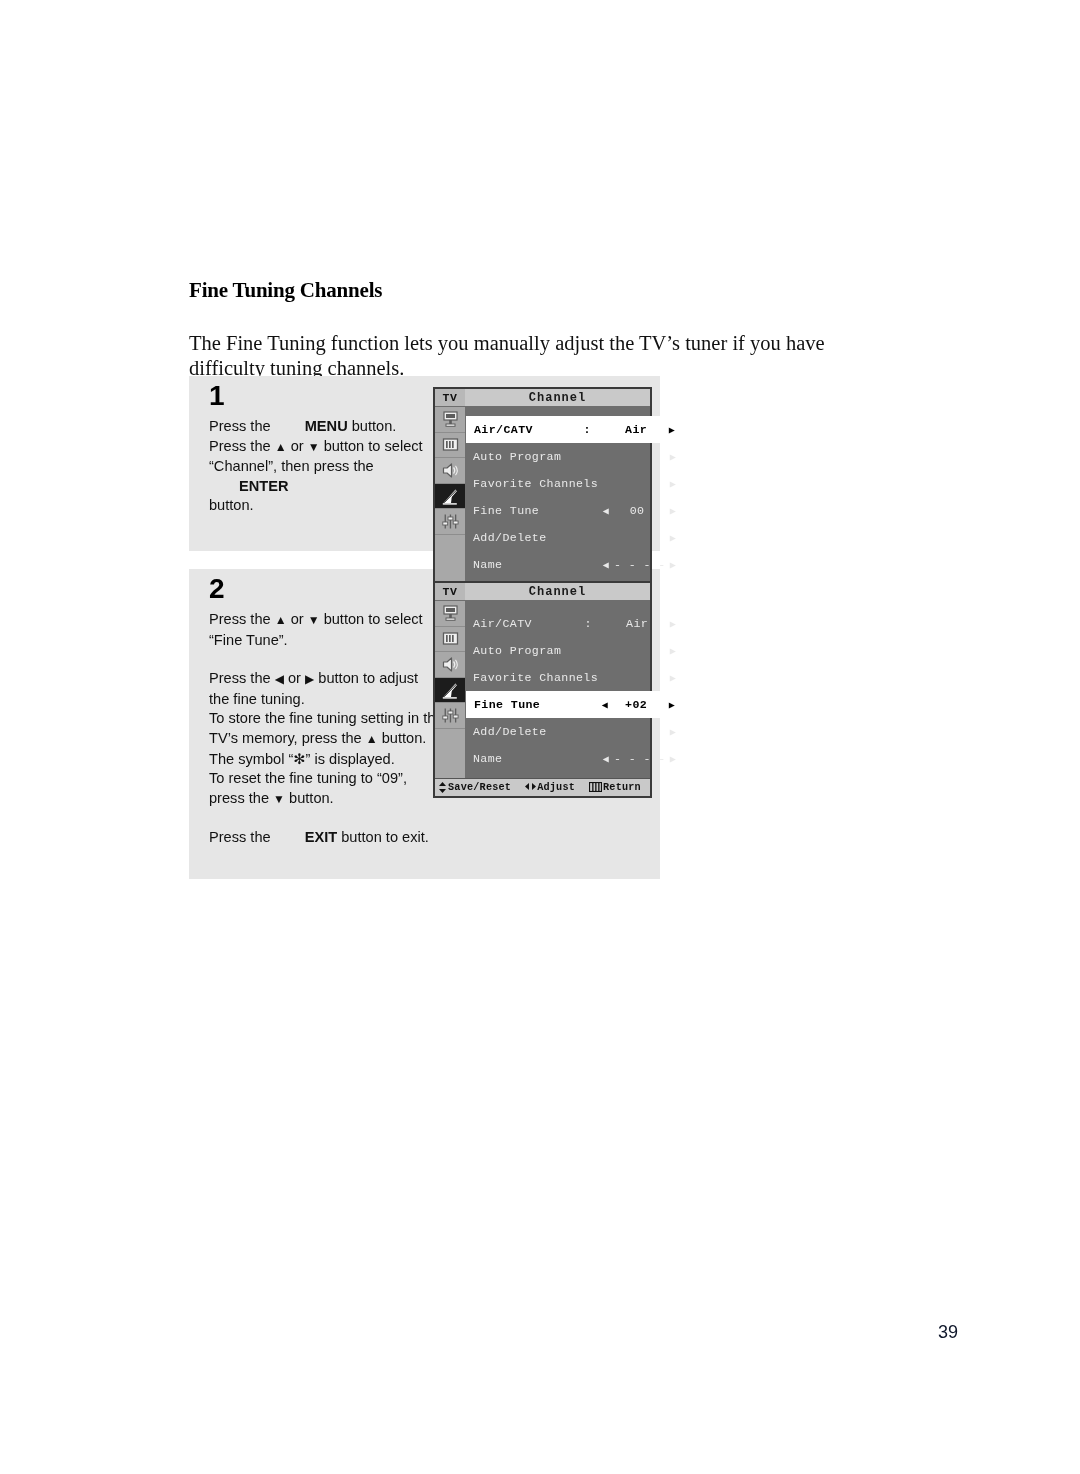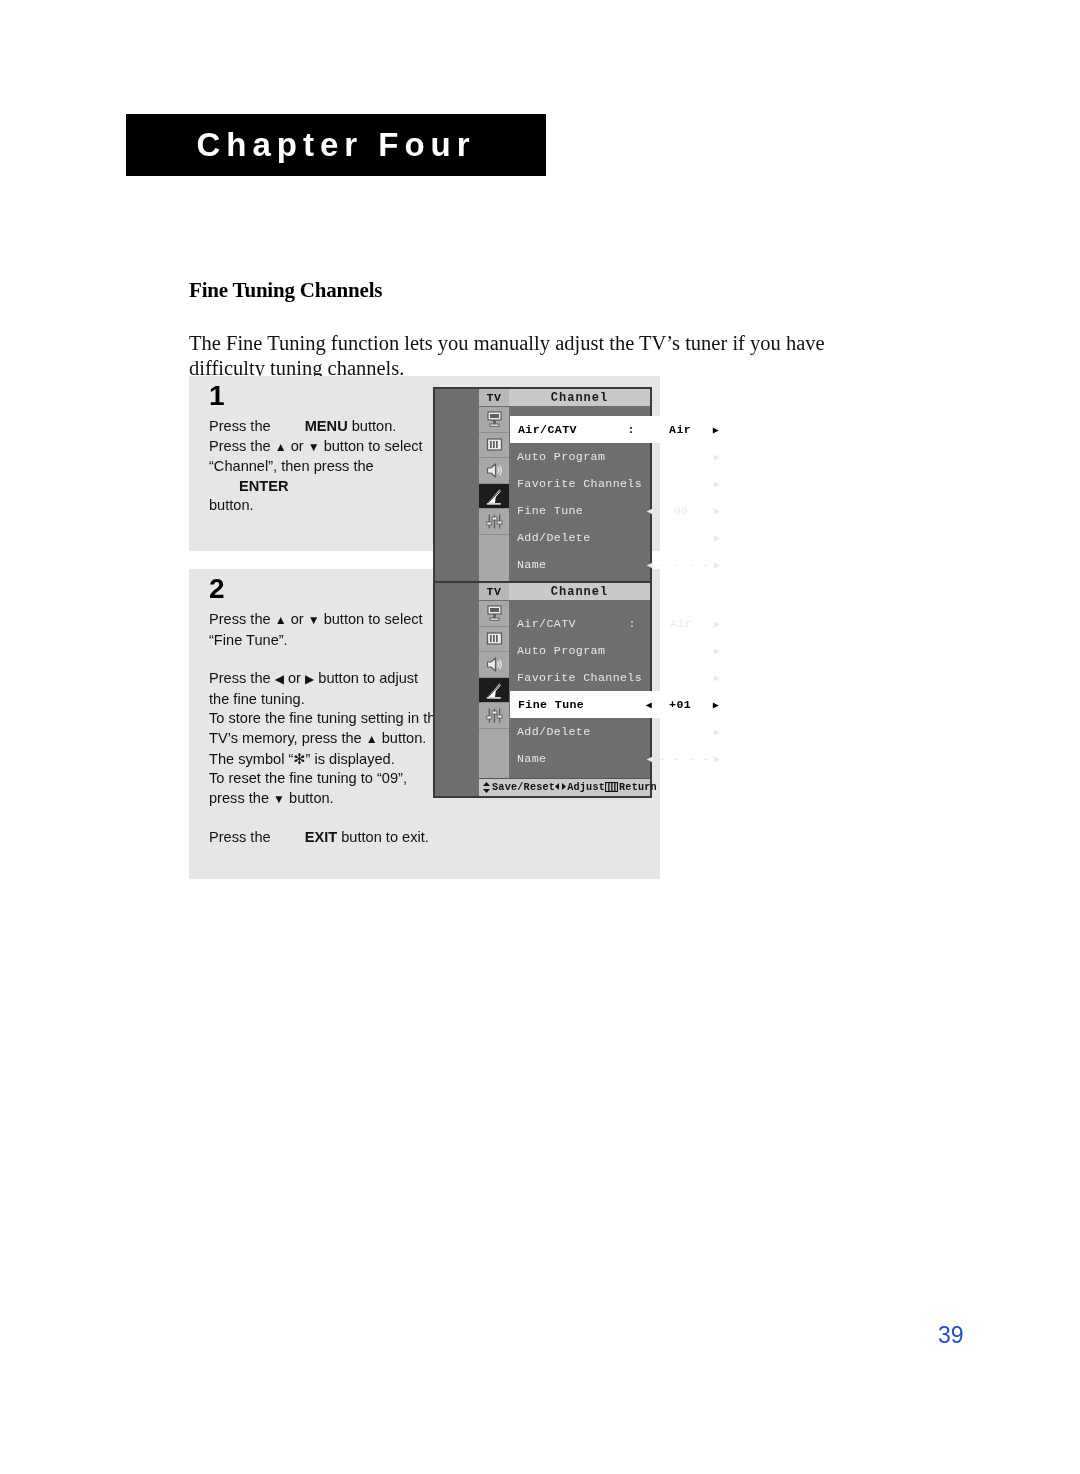--- a/index.html
+++ b/index.html
@@ -109,21 +109,20 @@
   .arrow-glyph { font-size: 12px; letter-spacing: 0; }
 
   
   .osd {
     position: absolute;
     width: 219px;
     border: 2px solid #3a3a3a;
     background: #6e6e6e;
     font-family: "Liberation Mono", monospace;
     box-sizing: border-box;
-    padding-left: 44px;
   }
   #osd-1 { left: 433px; top: 387px; }
   #osd-2 { left: 433px; top: 581px; }
 
   .osd-titlerow {
     display: flex;
     height: 17px;
     background: #c9c9c9;
     border-bottom: 1px solid #6e6e6e;
   }
@@ -216,31 +215,28 @@
   .osd-footer .fitem { display: flex; align-items: flex-start; white-space: pre; }
   .osd-footer .fgap { width: 14px; }
   .fic { display: inline-block; margin-right: 1px; }
   .fic svg { display: block; }
 
   
   #page-number {
     position: absolute;
     left: 938px;
     top: 1322px;
-    font-size: 23px;
-    color: #1d4ed8;
+    font-size: 18px;
+    color: #0f172a;
   }
 </style>
 </head>
 <body>
 
 <div id="chapter-header">
-  <div id="chapter-title-bar">
-    <span id="chapter-title-text">Chapter Four</span>
-  </div>
 </div>
 
 <h1 id="page-title">Fine Tuning Channels</h1>
 <p id="intro-paragraph">The Fine Tuning function lets you manually adjust the TV’s tuner if you have difficulty tuning channels.</p>
 
 <div class="step-panel" id="step-panel-1">
   <div class="step-number">1</div>
   <div class="step-text" id="step-1-text">
       <p><span>Press the </span><span class="bold">MENU</span><span> button.</span></p>
       <p><span>Press the </span><span class="arrow-glyph">▲</span><span> or </span><span class="arrow-glyph">▼</span><span> button to select</span></p>
@@ -450,21 +446,21 @@
           <span class="label">Favorite Channels</span>
           <span class="spacer"></span>
           <span class="left-arrow"></span>
           <span class="value"></span>
           <span class="right-arrow">▶</span>
         </div>
         <div class="osd-row selected">
           <span class="label">Fine Tune</span>
           <span class="spacer"></span>
           <span class="left-arrow">◀</span>
-          <span class="value">+01</span>
+          <span class="value">+02</span>
           <span class="right-arrow">▶</span>
         </div>
         <div class="osd-row">
           <span class="label">Add/Delete</span>
           <span class="spacer"></span>
           <span class="left-arrow"></span>
           <span class="value"></span>
           <span class="right-arrow">▶</span>
         </div>
         <div class="osd-row">

